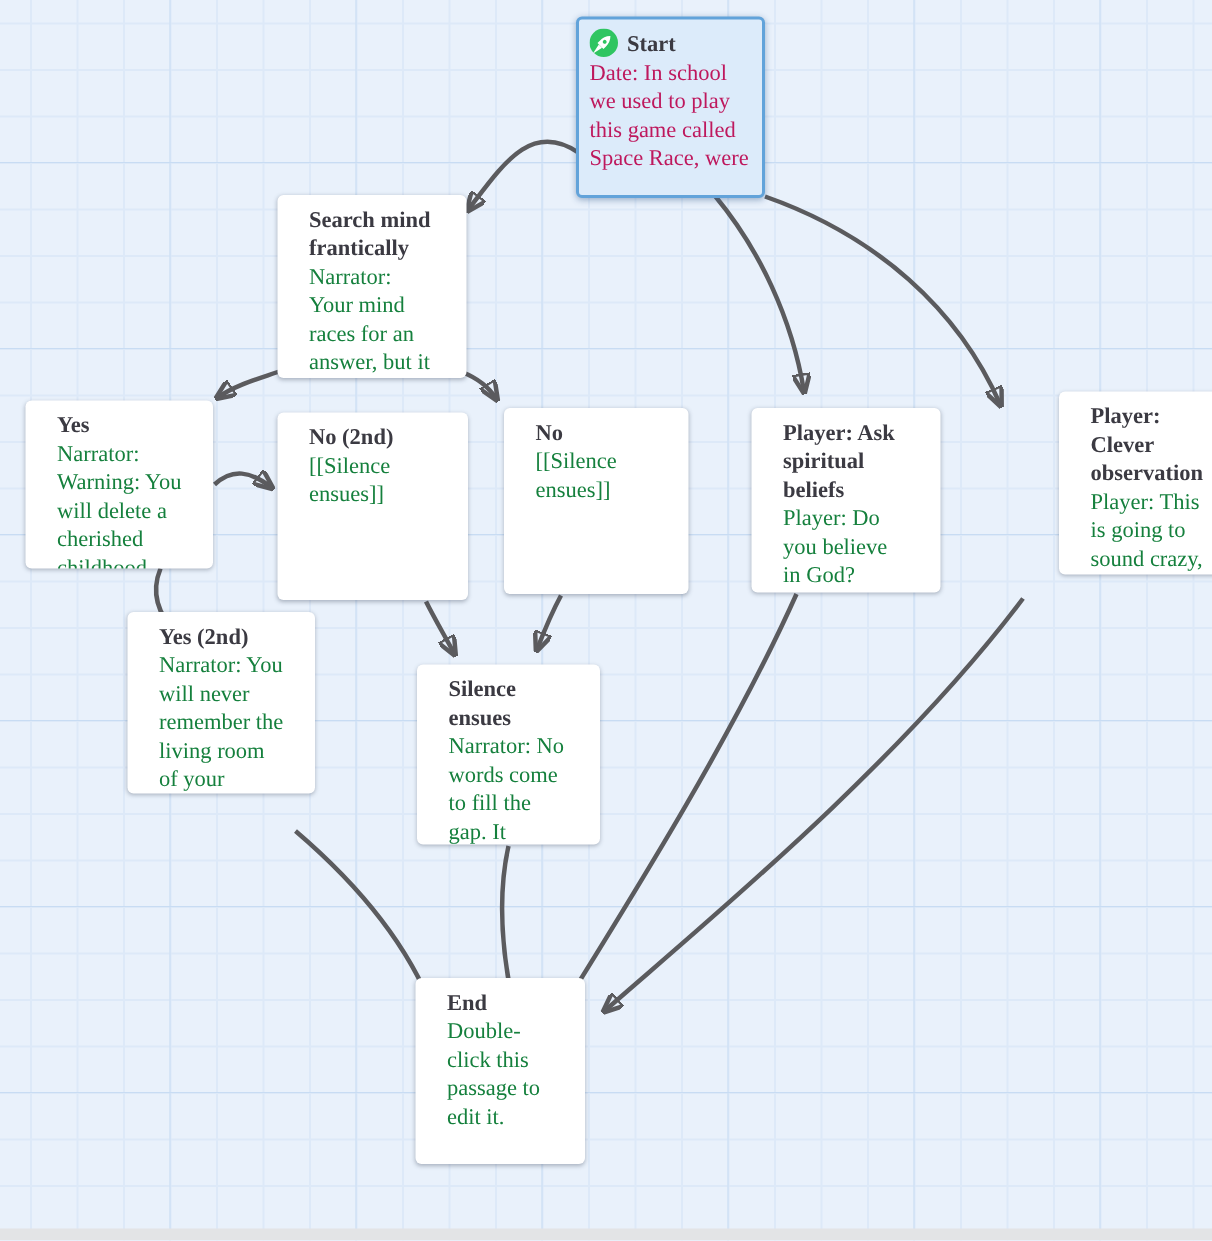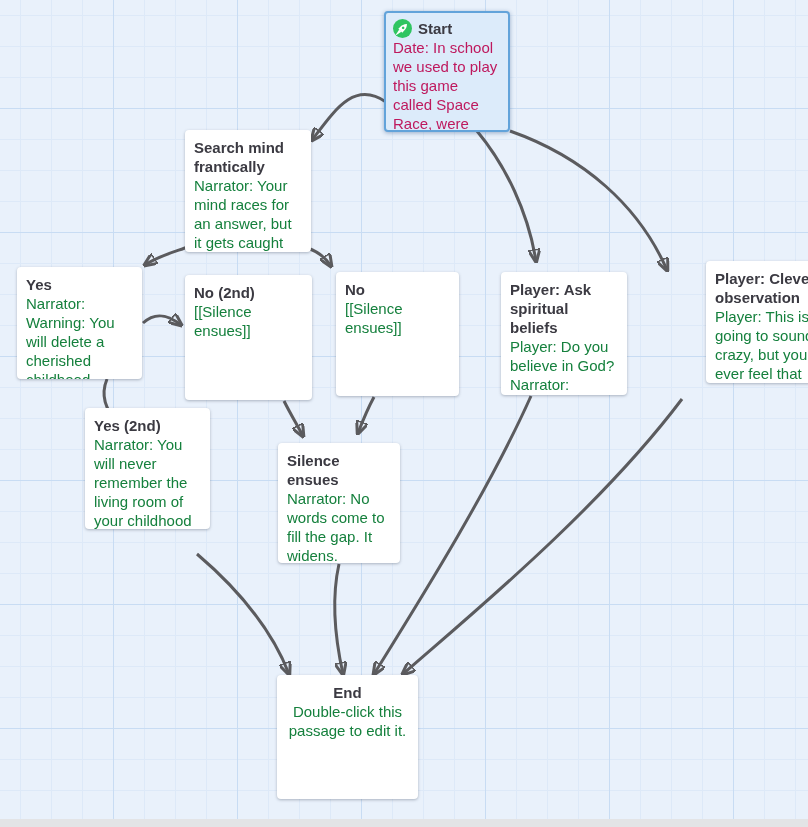--- a/index.html
+++ b/index.html
@@ -1,37 +1,37 @@
 <!DOCTYPE html>
 <html><head>
 <meta charset="utf-8">
 <style>
   html,body{margin:0;padding:0;background:#e9f1fb;}
   *{box-sizing:border-box;}
   .canvas{
     position:relative;
     width:808px;height:827px;
     overflow:hidden;
-    font-family:Liberation Sans, sans-serif;
+    font-family:Liberation Serif, serif;
     background-color:#e9f1fb;
     background-image:
       linear-gradient(to right,#c8dcf3 1px,transparent 1px),
       linear-gradient(to bottom,#c8dcf3 1px,transparent 1px),
       linear-gradient(to right,#dde9f8 1px,transparent 1px),
       linear-gradient(to bottom,#dde9f8 1px,transparent 1px);
     background-size:124px 124px,124px 124px,31px 31px,31px 31px;
     background-position:-11px -16px,-11px -16px,-11px -16px,-11px -16px;
   }
   .links{position:absolute;left:0;top:0;width:808px;height:827px;}
   .links path{stroke:#5b5b5e;stroke-width:3;fill:none;}
   .passage{
     position:absolute;
     background:#ffffff;
     border-radius:4px;
-    padding:8px 9px;
+    padding:8px 21px;
     box-shadow:0 1px 3px rgba(50,60,80,0.35);
     overflow:hidden;
     cursor:pointer;
   }
   .passage .title{
     font-size:15px;line-height:19px;font-weight:bold;color:#3b3a42;
   }
   .passage .excerpt{
     font-size:15px;line-height:19px;color:#15803d;white-space:pre-line;
   }
@@ -124,19 +124,19 @@
     <div class="title">Yes (2nd)</div>
     <div class="excerpt">Narrator: You will never remember the living room of your childhood</div>
   </div>
 
   <div class="passage" style="left:278px;top:443px;width:122px;height:120px;">
     <div class="title">Silence ensues</div>
     <div class="excerpt">Narrator: No words come to fill the gap. It widens.
 Narrator: Your</div>
   </div>
 
-  <div class="passage" style="left:277px;top:675px;width:141px;height:124px;text-align:center;">
+  <div class="passage" style="left:277px;top:652px;width:113px;height:124px;">
     <div class="title">End</div>
     <div class="excerpt">Double-click this passage to edit it.</div>
   </div>
 
   <div class="canvas-edge"></div>
 </div>
 
 </body></html>

